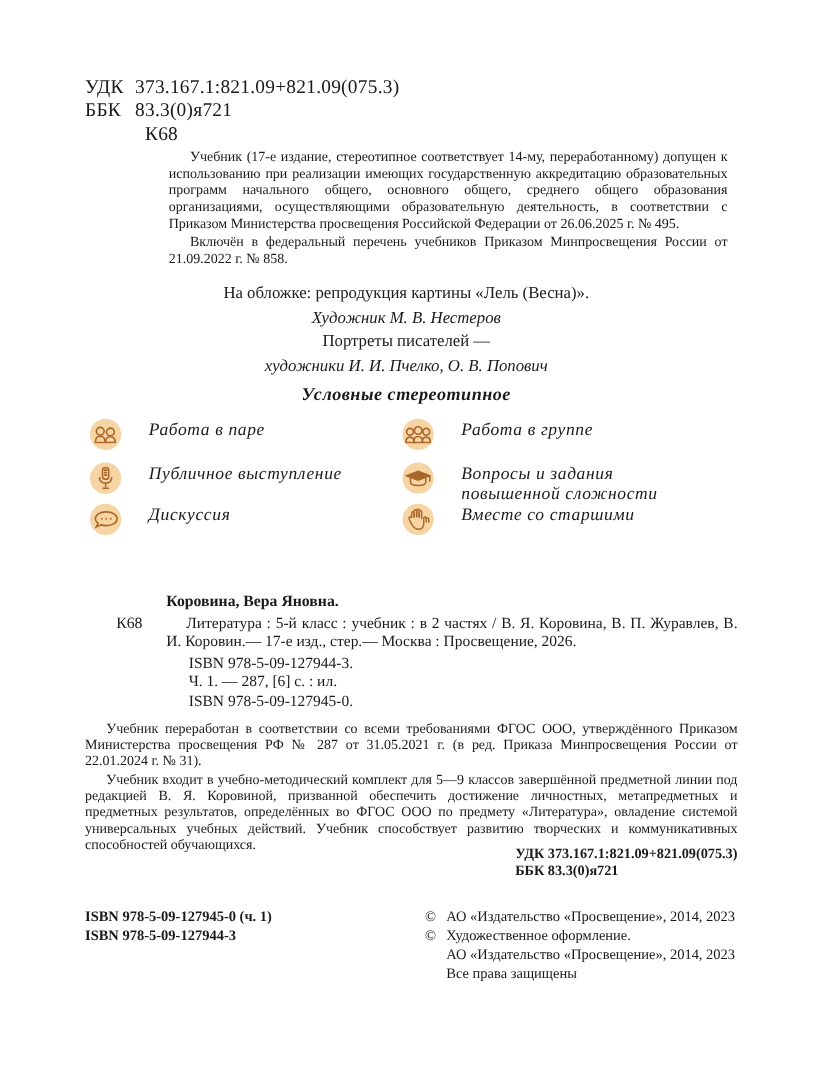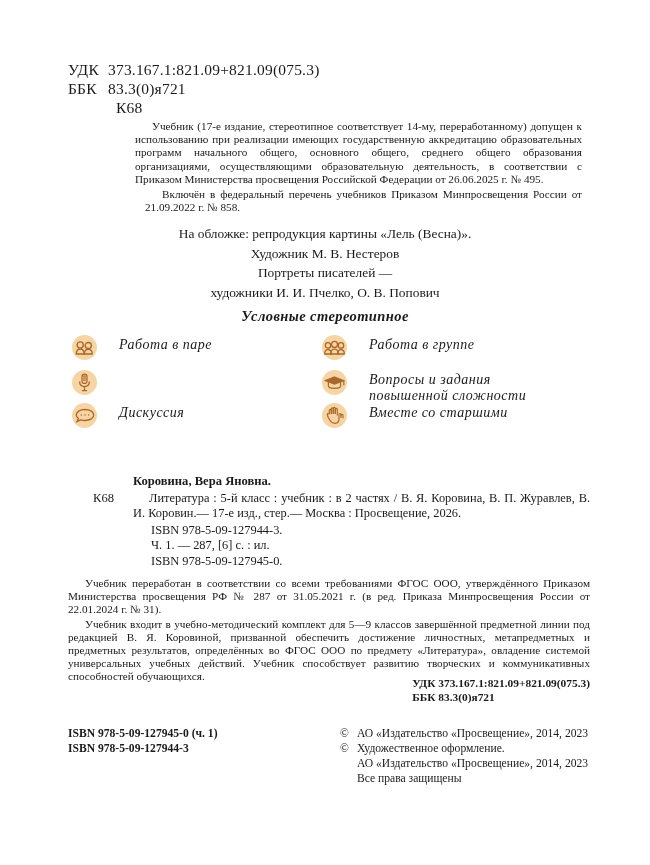--- a/index.html
+++ b/index.html
@@ -47,33 +47,34 @@
     left: 135px;
     right: 68px;
     top: 108px;
     font-size: 11.2px;
     line-height: 13.2px;
     text-align: justify;
     text-indent: 17px;
     hyphens: manual;
   }
   .notice p { margin: 0; }
-  .notice p + p { margin-top: 2px; margin-left: 10px; }
+  .notice p + p { margin-top: 2px; }
 
   
   .credits {
     position: absolute;
     left: 68px;
     right: 68px;
     top: 212px;
     text-align: center;
     font-size: 13.4px;
     line-height: 19.5px;
   }
   .credits .ital {
+    font-style: italic;
   }
 
   
   .legend-title {
     position: absolute;
     left: 0;
     right: 0;
     top: 296px;
     text-align: center;
     font-style: italic;
@@ -272,20 +273,21 @@
         <svg width="13" height="19" viewBox="0 0 13 19">
           <g fill="none" stroke="#a9682a" stroke-width="1.25">
             <rect x="4" y="1" width="5" height="9.4" rx="2.5"></rect>
             <path d="M5.1 3.1 h2.8 M5.1 5.1 h2.8 M5.1 7.1 h2.8"></path>
             <path d="M1.6 8.6 C1.6 12.4 3.7 13.5 6.5 13.5 C9.3 13.5 11.4 12.4 11.4 8.6"></path>
             <path d="M6.5 13.6 V17"></path>
             <path d="M3.9 17.6 h5.2"></path>
           </g>
         </svg>
       </span>
+      <span class="legend-label">Публичное выступление</span>
     </div>
 
     <div class="legend-item">
       <span class="legend-icon">
         <svg width="21" height="15" viewBox="0 0 21 15">
           <g fill="none" stroke="#a9682a" stroke-width="1.2">
             <path d="M10.5 2 L19.8 5.6 L10.5 9.2 L1.2 5.6 Z" fill="#a9682a"></path>
             <path d="M4.4 7.1 V11 C4.4 12.5 7.2 13.3 10.5 13.3 C13.8 13.3 16.6 12.5 16.6 11 V7.1"></path>
             <path d="M19.8 5.7 V10.3"></path>
           </g>

